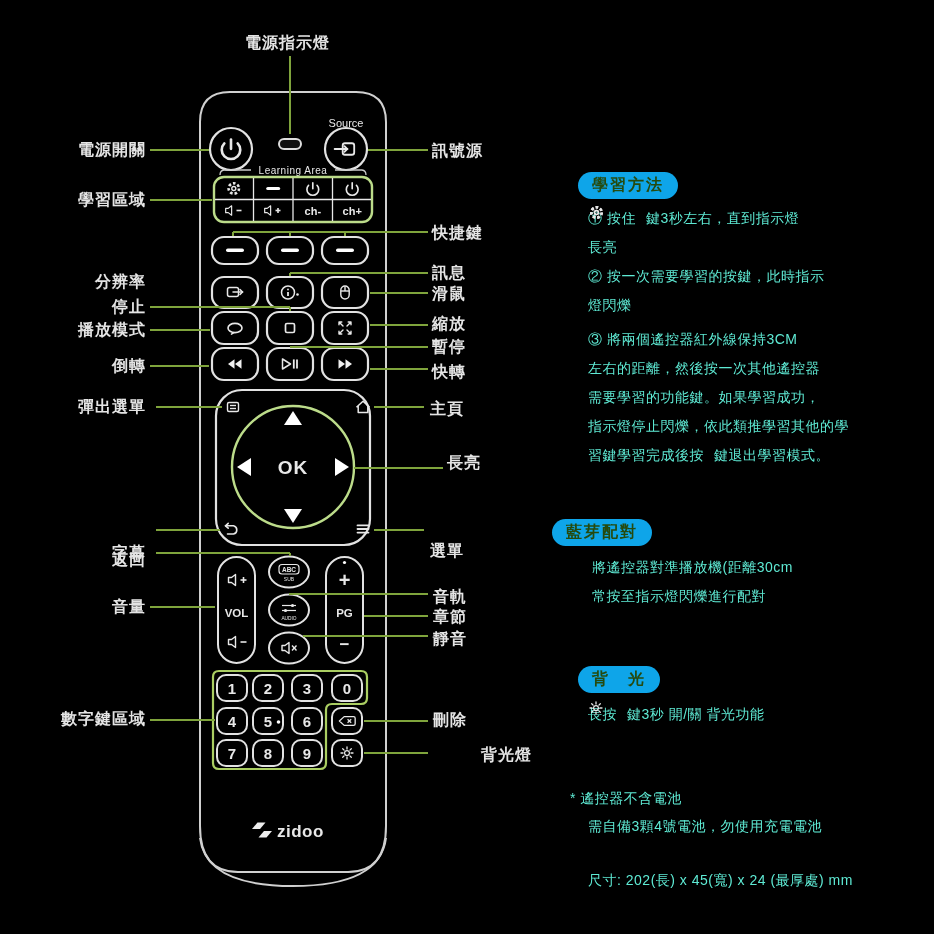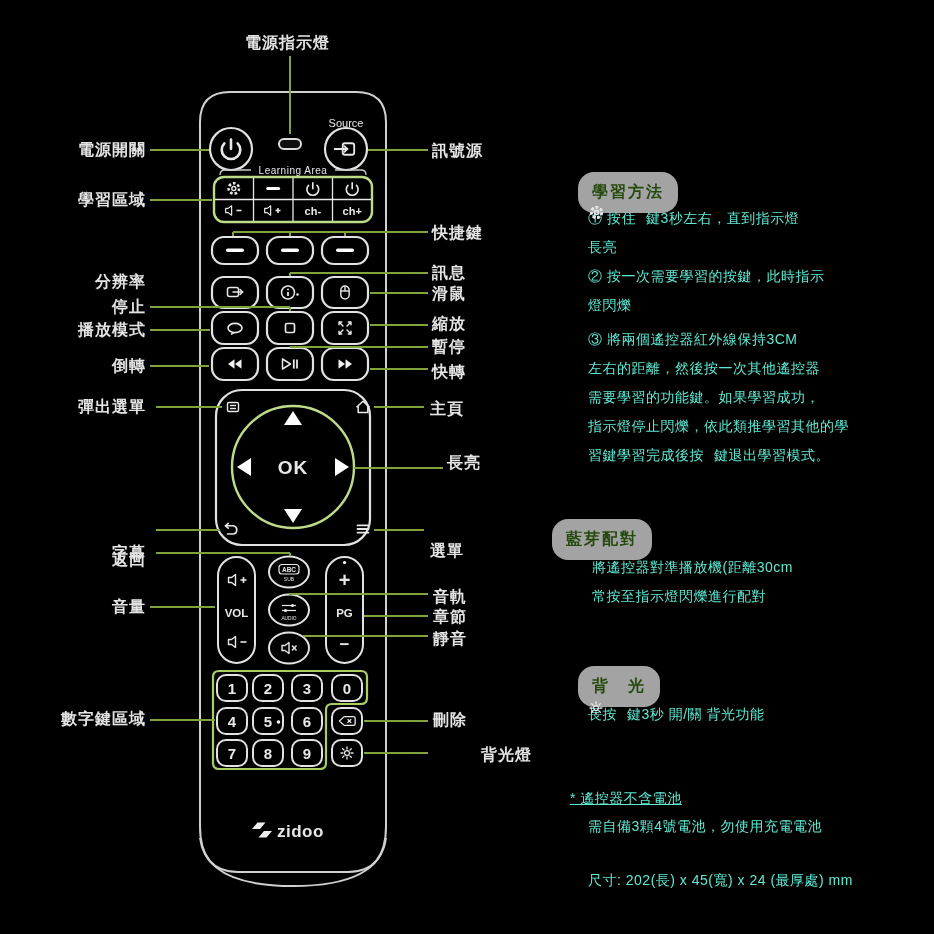--- a/index.html
+++ b/index.html
@@ -2,22 +2,22 @@
 <html><head>
 <meta charset="utf-8">
 <style>
   html,body{margin:0;padding:0;background:#000;}
   .stage{position:relative;width:934px;height:934px;background:#000;overflow:hidden;
          font-family:"Liberation Sans",sans-serif;}
   .stage svg{position:absolute;left:0;top:0;}
   .co{position:absolute;color:#e4e4e4;font-size:16px;font-weight:600;white-space:nowrap;
       letter-spacing:1px;line-height:22px;}
   .co.l{text-align:left;}
-  .badge{position:absolute;background:#a3a3a3;color:#254a0e;font-size:16px;font-weight:700;
-         padding:10px 14px;border-radius:16px;letter-spacing:2px;white-space:nowrap;}
+  .badge{position:absolute;background:#0ea5e9;color:#254a0e;font-size:16px;font-weight:700;
+         padding:3px 14px;border-radius:16px;letter-spacing:2px;white-space:nowrap;}
   .txt{position:absolute;color:#5eead4;font-size:14px;line-height:29px;white-space:nowrap;
        letter-spacing:.5px;}
   .txt .gap{margin-top:5px;}
   .ti{display:inline-block;vertical-align:-3px;margin:0 5px;}
   svg text{font-family:"Liberation Sans",sans-serif;fill:#e8e8e8;}
 </style>
 </head>
 <body>
 
 <div class="stage">
@@ -369,17 +369,17 @@
   <div>常按至指示燈閃爍進行配對</div>
 </div>
 
 <div class="badge" style="left:578px;top:666px;">背　光</div>
 <div class="txt" style="left:588px;top:700px;">
   <div><span>長按</span><span class="ti"><svg width="16" height="16" viewBox="-8 -8 16 16">
             <use href="#ic-sun"></use>
           </svg></span><span>鍵3秒 開/關 背光功能</span></div>
 </div>
 
-<div class="txt" style="left:570px;top:784px;text-decoration:underline;">* 遙控器不含電池</div>
+<div class="txt" style="left:570px;top:784px;">* 遙控器不含電池</div>
 <div class="txt" style="left:588px;top:812px;">需自備3顆4號電池，勿使用充電電池</div>
 <div class="txt" style="left:588px;top:866px;">尺寸: 202(長) x 45(寬) x 24 (最厚處) mm</div>
 
 </div>
 
 </body></html>

